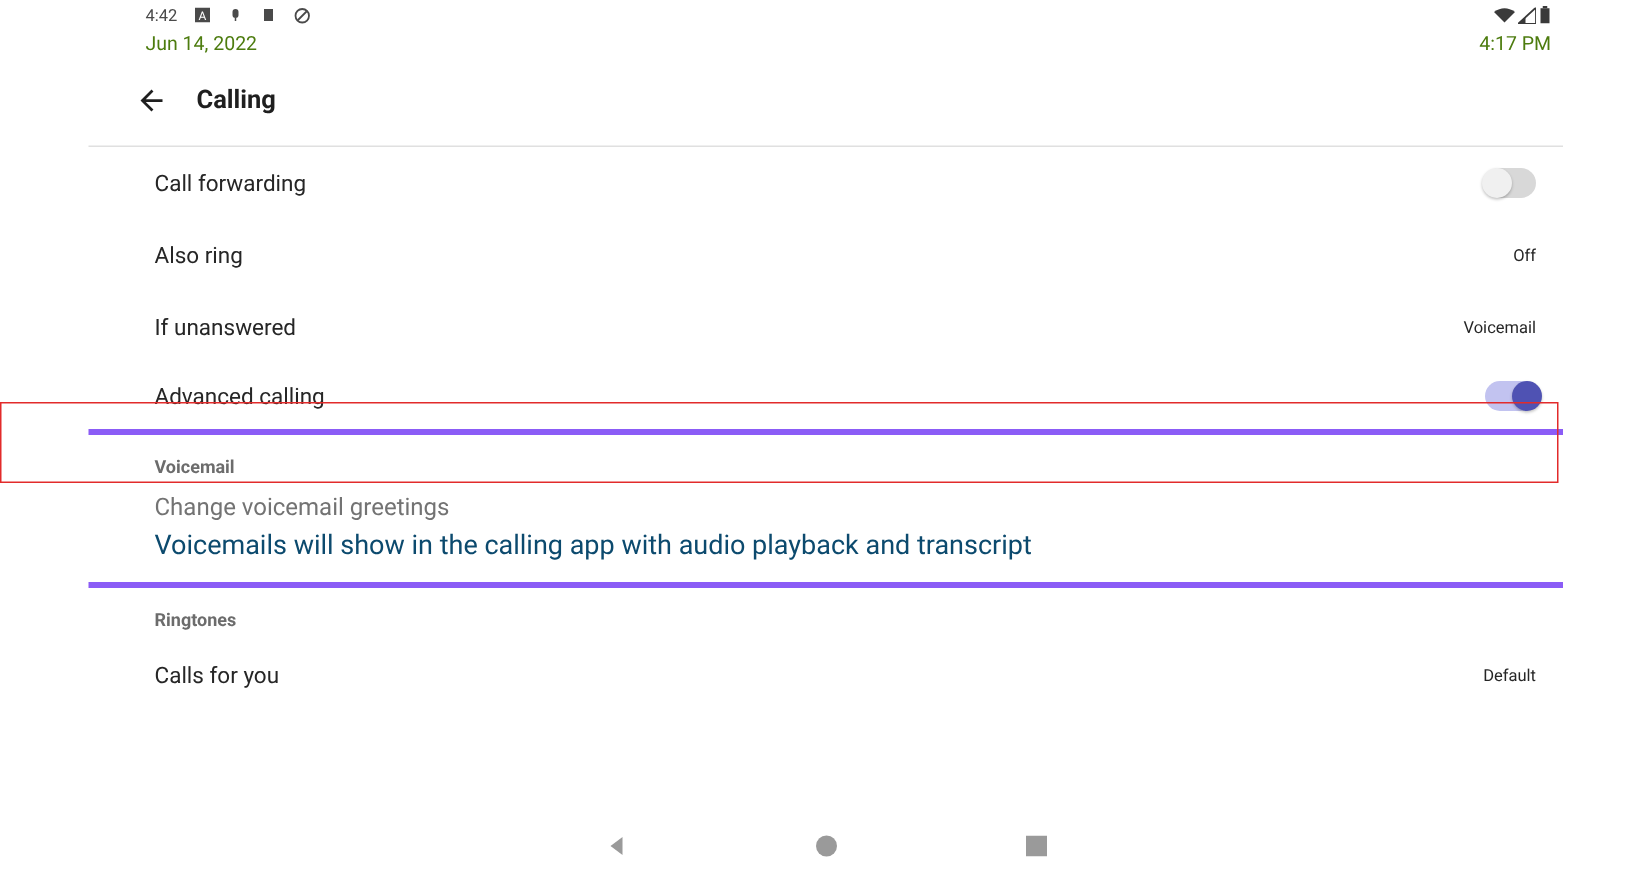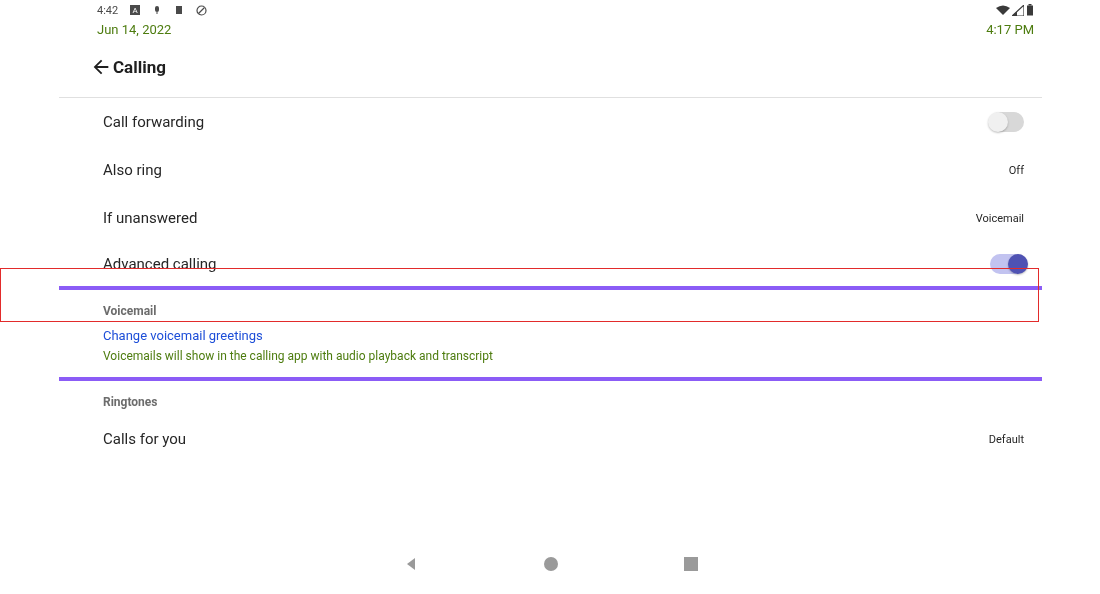--- a/index.html
+++ b/index.html
@@ -39,20 +39,21 @@
     justify-content: space-between;
     align-items: center;
     font-size: 13px;
     color: #4d7c0f;
     padding: 2px 8px 8px 38px;
   }
   
   .appbar {
     display: flex;
     align-items: center;
+    gap: 18px;
     padding: 10px 8px 18px 30px;
   }
   .back-btn { display:inline-flex; align-items:center; justify-content:center; width:24px; height:24px; cursor:pointer; }
   .appbar-title { font-size: 17px; font-weight: 700; color:#1f1f1f; }
   
   .divider-top { border-top: 1px solid #e0e0e0; }
   .row {
     display: flex;
     align-items: center;
     justify-content: space-between;
@@ -78,28 +79,28 @@
   
   .row-bottom-divider { border-bottom: 4px solid #8b5cf6; }
   .section-header {
     font-size: 12px;
     font-weight: 700;
     color: #6c6c6c;
     padding: 14px 18px 6px 44px;
   }
   .link-row {
     padding: 4px 18px 2px 44px;
-    font-size: 13px;
-    color: #1d4ed8;
+    font-size: 16px;
+    color: #737373;
     cursor: pointer;
   }
   .help-text {
     padding: 4px 18px 14px 44px;
-    font-size: 12px;
-    color: #4d7c0f;
+    font-size: 18px;
+    color: #0c4a6e;
   }
   
   .navbar {
     position: absolute;
     bottom: 0;
     left: 0;
     right: 0;
     height: 60px;
     display: flex;
     align-items: center;

